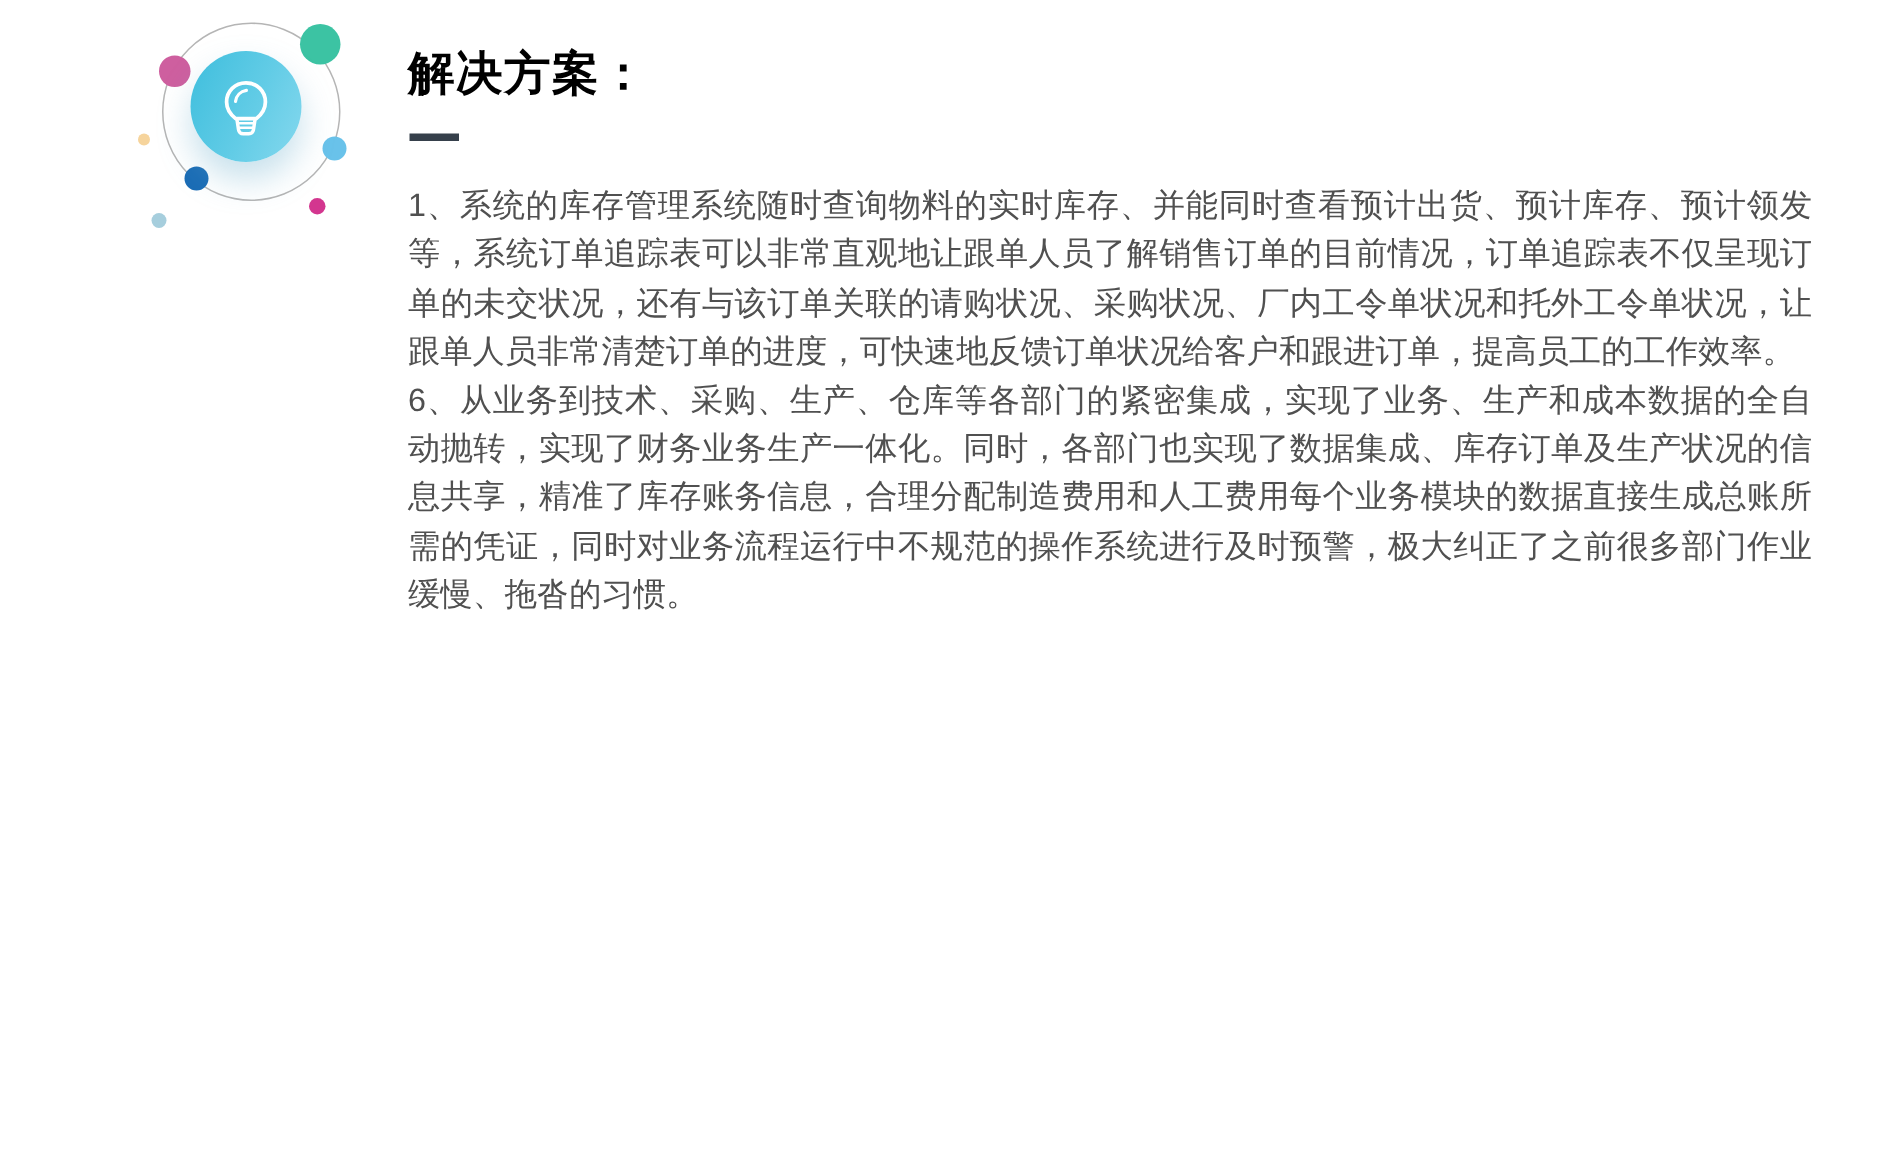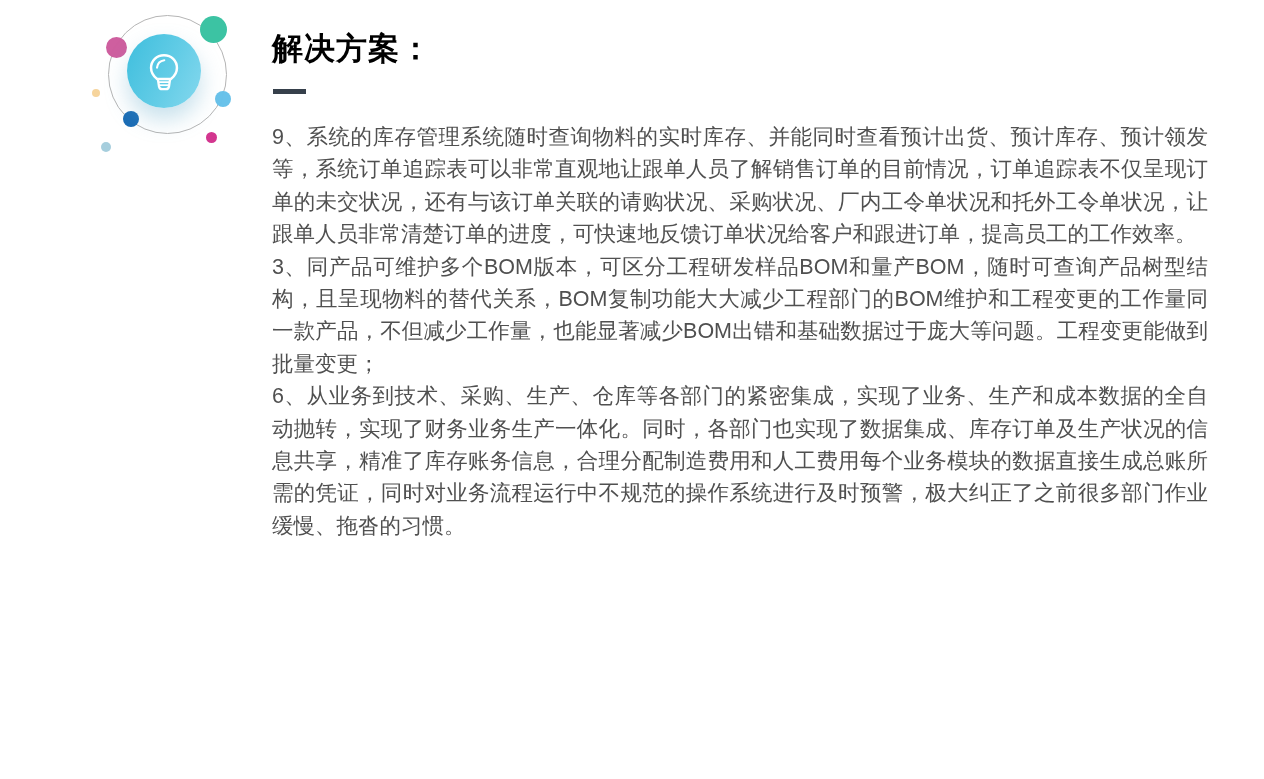--- a/index.html
+++ b/index.html
@@ -122,18 +122,17 @@
           <path d="M18.7 38.8 L29.3 38.8" stroke="#ffffff" stroke-width="1.8"></path>
         </svg>
       </span>
     </div>
   </div>
 
   <h1 class="title">解决方案：</h1>
   <div class="accent-dash"></div>
 
   <div class="content">
-    <p>9、系统的库存管理系统随时查询物料的实时库存、并能同时查看预计出货、预计库存、预计领发等，系统订单追踪表可以非常直观地让跟单人员了解销售订单的目前情况，订单追踪表不仅呈现订单的未交状况，还有与该订单关联的请购状况、采购状况、厂内工令单状况和托外工令单状况，让跟单人员非常清楚订单的进度，可快速地反馈订单状况给客户和跟进订单，提高员工的工作效率。</p>
-    <p>3、同产品可维护多个BOM版本，可区分工程研发样品BOM和量产BOM，随时可查询产品树型结构，且呈现物料的替代关系，BOM复制功能大大减少工程部门的BOM维护和工程变更的工作量同一款产品，不但减少工作量，也能显著减少BOM出错和基础数据过于庞大等问题。工程变更能做到批量变更；</p>
+    <p>1、系统的库存管理系统随时查询物料的实时库存、并能同时查看预计出货、预计库存、预计领发等，系统订单追踪表可以非常直观地让跟单人员了解销售订单的目前情况，订单追踪表不仅呈现订单的未交状况，还有与该订单关联的请购状况、采购状况、厂内工令单状况和托外工令单状况，让跟单人员非常清楚订单的进度，可快速地反馈订单状况给客户和跟进订单，提高员工的工作效率。</p>
     <p>6、从业务到技术、采购、生产、仓库等各部门的紧密集成，实现了业务、生产和成本数据的全自动抛转，实现了财务业务生产一体化。同时，各部门也实现了数据集成、库存订单及生产状况的信息共享，精准了库存账务信息，合理分配制造费用和人工费用每个业务模块的数据直接生成总账所需的凭证，同时对业务流程运行中不规范的操作系统进行及时预警，极大纠正了之前很多部门作业缓慢、拖沓的习惯。</p>
   </div>
 
 </div>
 
 </body></html>

